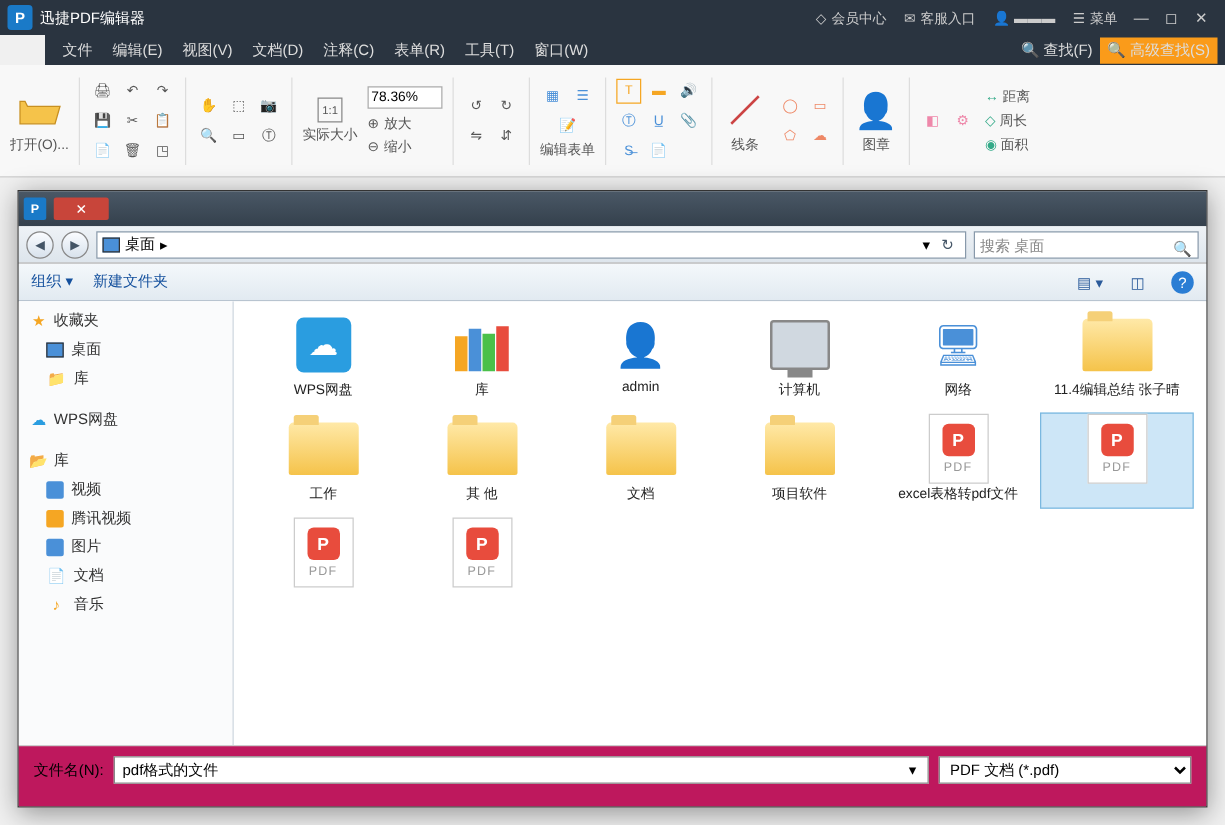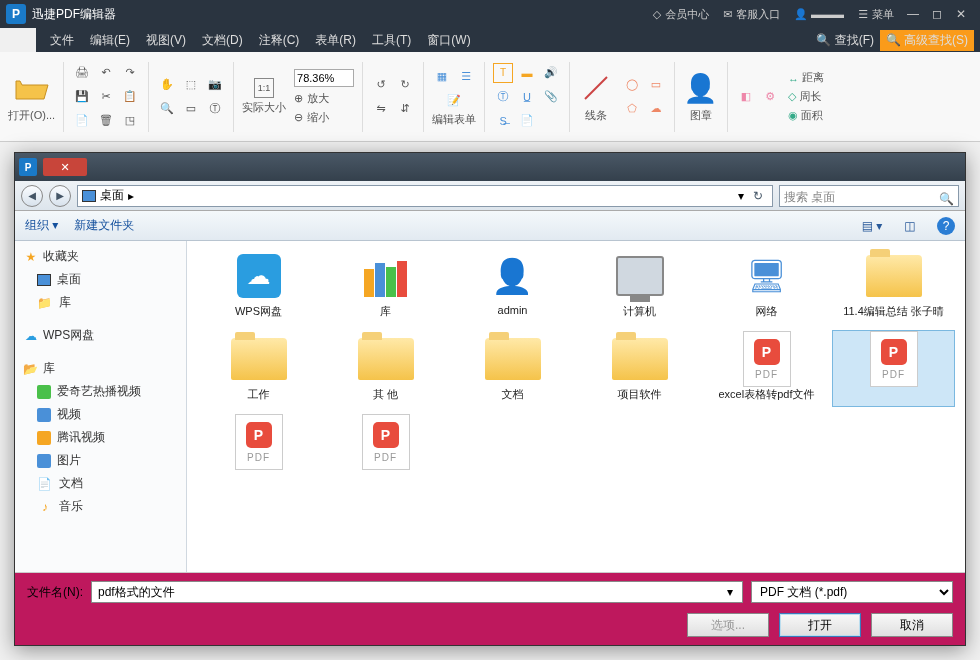--- a/index.html
+++ b/index.html
@@ -324,24 +324,20 @@
             <span class="nav-icon cloud">☁</span>
             <span>WPS网盘</span>
           </div>
       </div>
       <div class="nav-group">
         <div class="nav-hdr">
             <span class="nav-icon folder-ic">📂</span>
             <span>库</span>
           </div>
         <div class="nav-item">
-            <div class="green-sq"></div>
-            <span>爱奇艺热播视频</span>
-          </div>
-        <div class="nav-item">
             <div class="blue-sq"></div>
             <span>视频</span>
           </div>
         <div class="nav-item">
             <div class="orange-sq"></div>
             <span>腾讯视频</span>
           </div>
         <div class="nav-item">
             <div class="blue-sq"></div>
             <span>图片</span>
@@ -467,19 +463,14 @@
     </div>
   </div>
 
   <div class="dlg-footer">
     <div class="fn-row">
       <span>文件名(N):</span>
       <input class="fn-input" value="pdf格式的文件" style="">
       <span style="margin-left:-24px;margin-right:10px;">▾</span>
       <select class="ft-select"><option>PDF 文档 (*.pdf)</option></select>
     </div>
-    <div class="btn-row">
-      <button class="dlg-btn" disabled="">选项...</button>
-      <button class="dlg-btn primary">打开</button>
-      <button class="dlg-btn">取消</button>
-    </div>
   </div>
 </div>
 
 </body></html>

